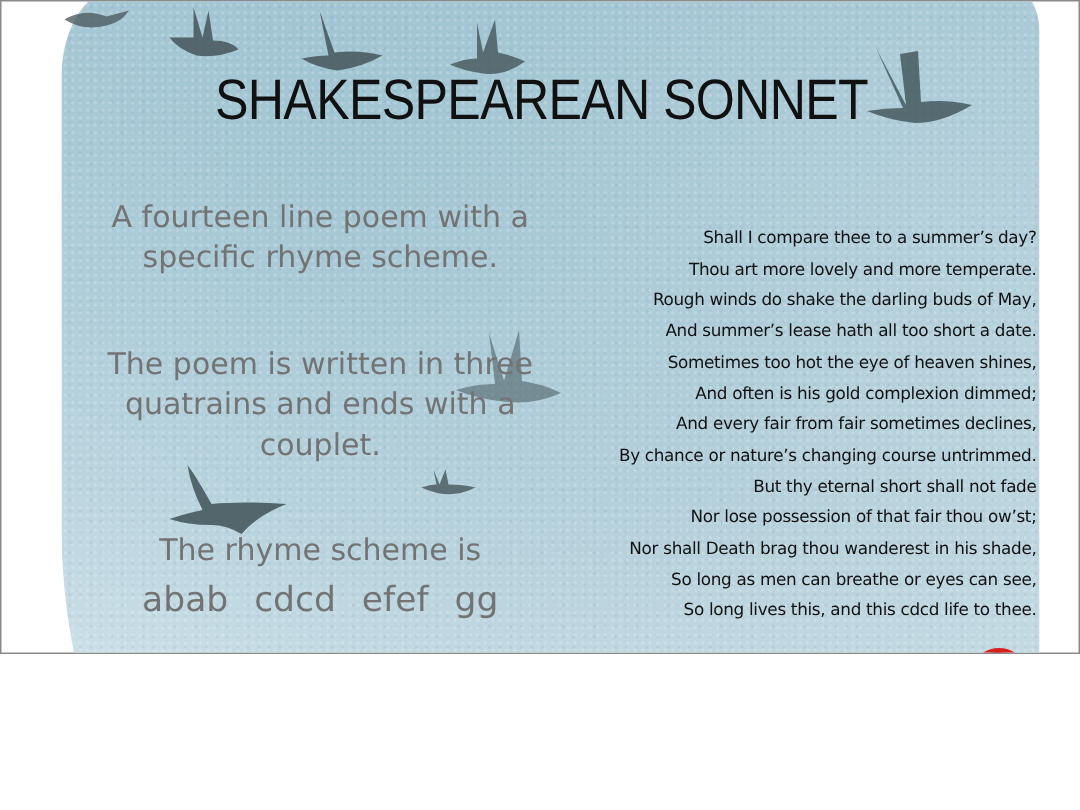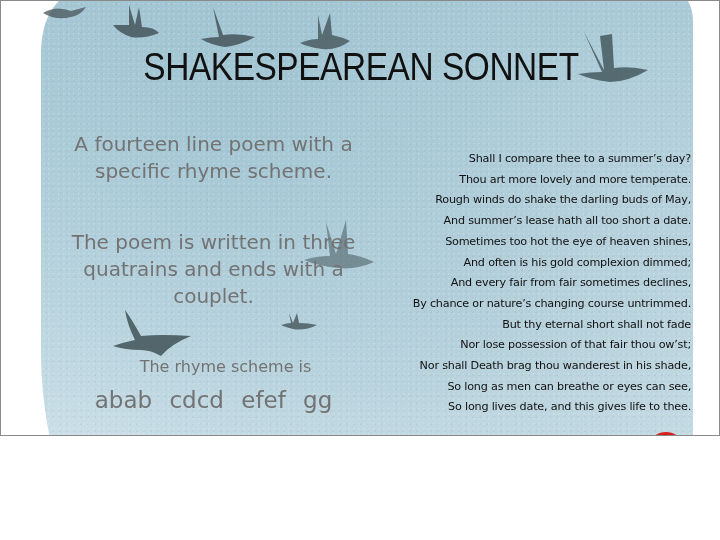--- a/index.html
+++ b/index.html
@@ -24,21 +24,21 @@
   }
   .bird { position: absolute; }
   .title {
     position: absolute; left: 0; width: 720px; top: 45px; text-align: center;
     font-family: "Liberation Sans", sans-serif; font-size: 38px; color: #111; letter-spacing: -0.5px;
     transform: scaleX(0.88); transform-origin: center;
   }
   .left-text { position: absolute; left: 40px; width: 345px; font-family: "DejaVu Sans", sans-serif; color: #737373; font-size: 20px; line-height: 27px; text-align: center; }
   .p1 { top: 130px; }
   .p2 { top: 228px; }
-  .p3 { top: 352px; font-size: 16px; margin-left: 12px; }
+  .p3 { top: 352px; font-size: 20px; }
   .p4 { top: 386px; font-size: 23px; word-spacing: 10px; }
   .sonnet { position: absolute; left: 370px; width: 320px; top: 148px; text-align: right; font-family: "DejaVu Sans", sans-serif; font-size: 11.2px; line-height: 20.7px; color: #111; letter-spacing: -0.2px; }
   .sonnet div { white-space: nowrap; }
   .rose { position: absolute; left: 635px; top: 428px; width: 60px; height: 80px; }
 </style>
 </head>
 <body>
 
 <div class="slide">
   <div class="wash"></div>
@@ -93,21 +93,21 @@
     <div>Rough winds do shake the darling buds of May,</div>
     <div>And summer’s lease hath all too short a date.</div>
     <div>Sometimes too hot the eye of heaven shines,</div>
     <div>And often is his gold complexion dimmed;</div>
     <div>And every fair from fair sometimes declines,</div>
     <div>By chance or nature’s changing course untrimmed.</div>
     <div>But thy eternal short shall not fade</div>
     <div>Nor lose possession of that fair thou ow’st;</div>
     <div>Nor shall Death brag thou wanderest in his shade,</div>
     <div>So long as men can breathe or eyes can see,</div>
-    <div>So long lives date, and this gives life to thee.</div>
+    <div>So long lives this, and this cdcd life to thee.</div>
   </div>
 
   <svg class="rose" viewBox="0 0 60 80">
     <path d="M29 24 Q28 45 27 70" stroke="#1f5e1f" stroke-width="2.2" fill="none"></path>
     <path d="M28 48 Q18 40 6 46 Q16 56 28 52Z" fill="#2a7a2a"></path>
     <path d="M27 66 Q38 58 52 64 Q40 72 27 68Z" fill="#2a7a2a"></path>
     <path d="M30 32 Q38 30 40 36 Q34 40 30 36Z" fill="#2a7a2a"></path>
     <path d="M24 26 Q28 22 34 26 Q30 30 24 26Z" fill="#2a7a2a"></path>
     <ellipse cx="30" cy="14" rx="15" ry="11" fill="#d6201e"></ellipse>
     <path d="M18 12 Q24 4 32 6 Q40 6 44 14 Q38 10 32 12 Q26 10 18 12Z" fill="#b3120f"></path>

